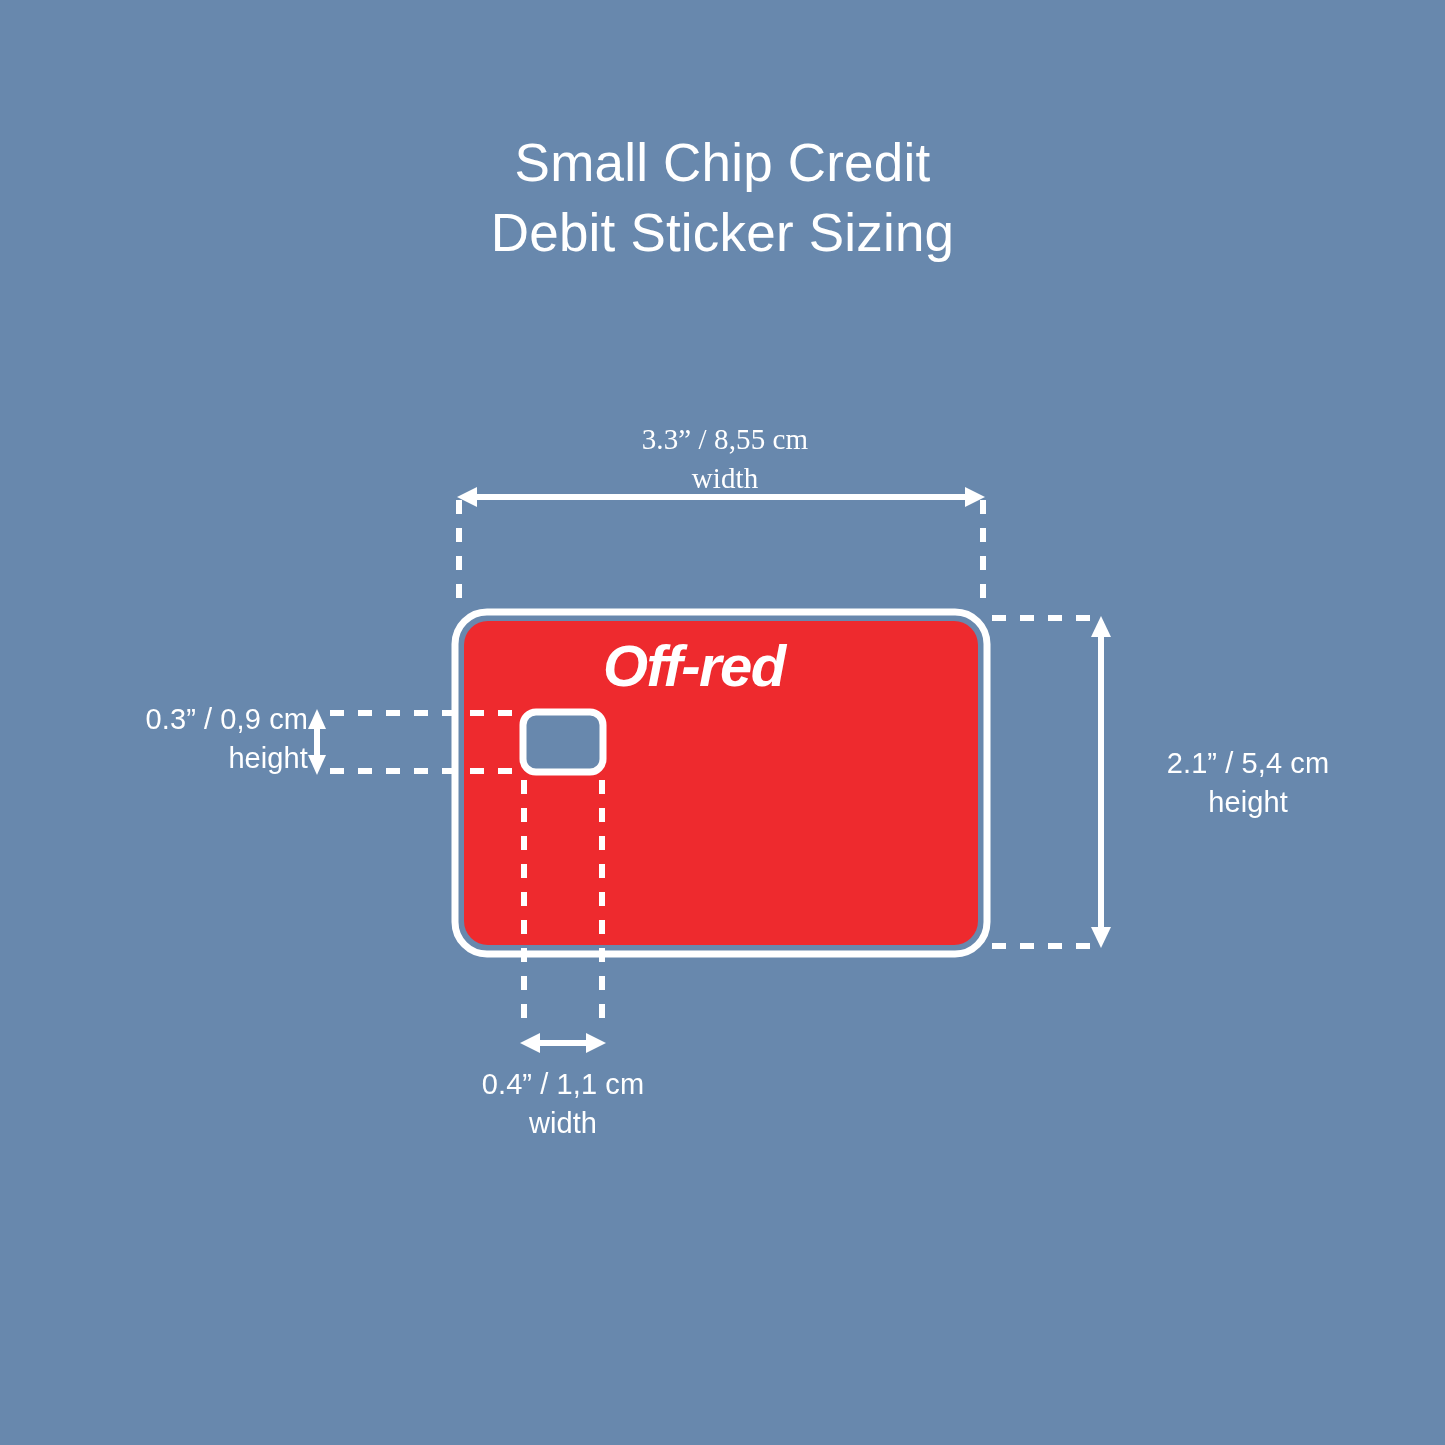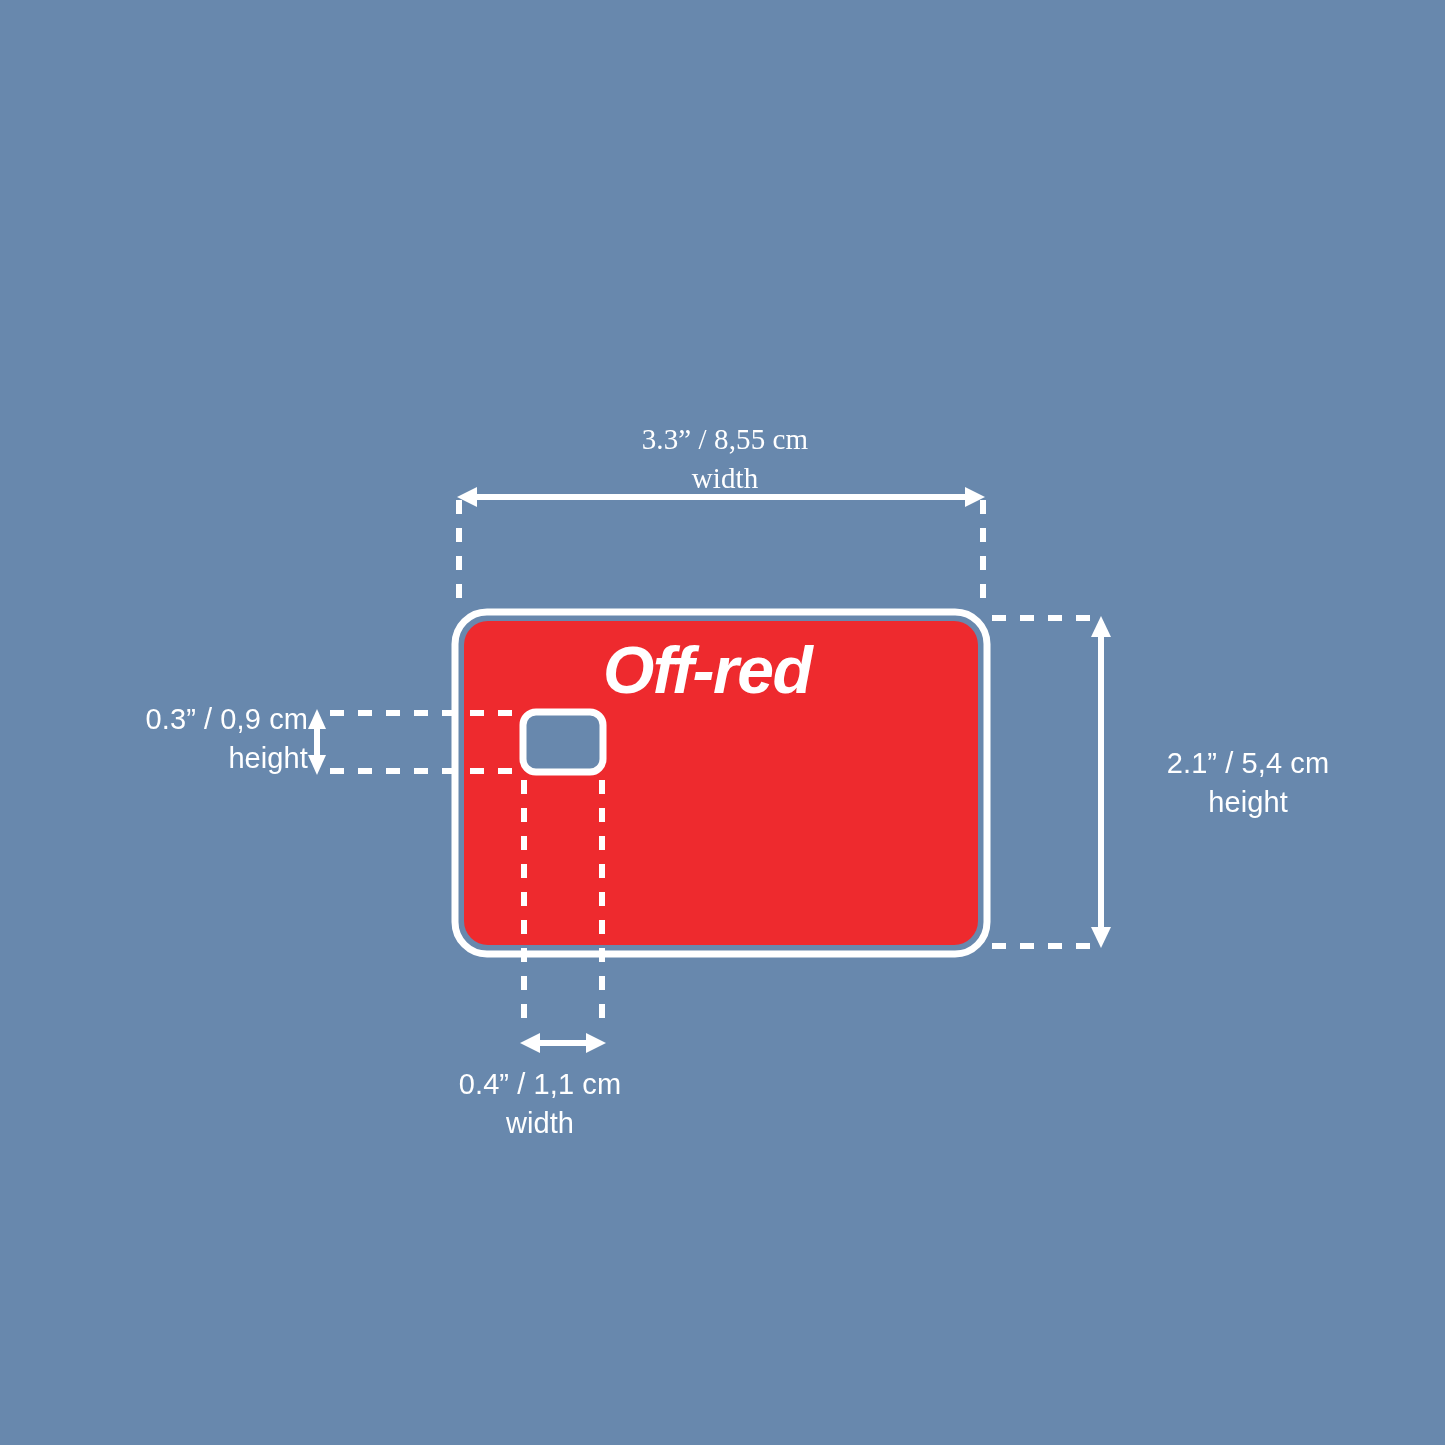--- a/index.html
+++ b/index.html
@@ -45,40 +45,42 @@
     font-size: 29px;
     line-height: 1.33;
     text-align: center;
     font-weight: 400;
     white-space: pre-line;
     letter-spacing: 0.1px;
   }
   #label-top     { left: 523px;  top: 420px;  width: 404px; font-family: Liberation Serif, serif; }
   #label-right   { left: 1118px; top: 744px;  width: 260px; }
   #label-left    { left: 60px;   top: 700px;  width: 248px; text-align: right; }
-  #label-bottom  { left: 390px;  top: 1065px; width: 300px; }
+  #label-bottom  { left: 413px;  top: 1065px; width: 300px; }
 
   #card-logo {
     position: absolute;
     left: 603px;
     top: 637px;
     color: #ffffff;
-    font-size: 66px;
+    font-size: 58px;
     font-weight: 700;
     font-style: italic;
     letter-spacing: -1.5px;
     line-height: 1;
     font-family: "Liberation Sans", sans-serif;
   }
 </style>
 </head>
 <body>
 
 <div id="stage">
 
+  <div class="title-block">Small Chip Credit
+Debit Sticker Sizing</div>
 
   <svg id="diagram-svg" viewBox="0 0 1445 1445">
 
     <g>
 
       <line x1="459" y1="500" x2="459" y2="608" stroke="#ffffff" stroke-width="6" stroke-dasharray="14 14" stroke-linecap="butt"></line>
 
       <line x1="983" y1="500" x2="983" y2="608" stroke="#ffffff" stroke-width="6" stroke-dasharray="14 14" stroke-linecap="butt"></line>
 
       <line x1="468" y1="497" x2="974" y2="497" stroke="#ffffff" stroke-width="6" stroke-linecap="butt"></line>

